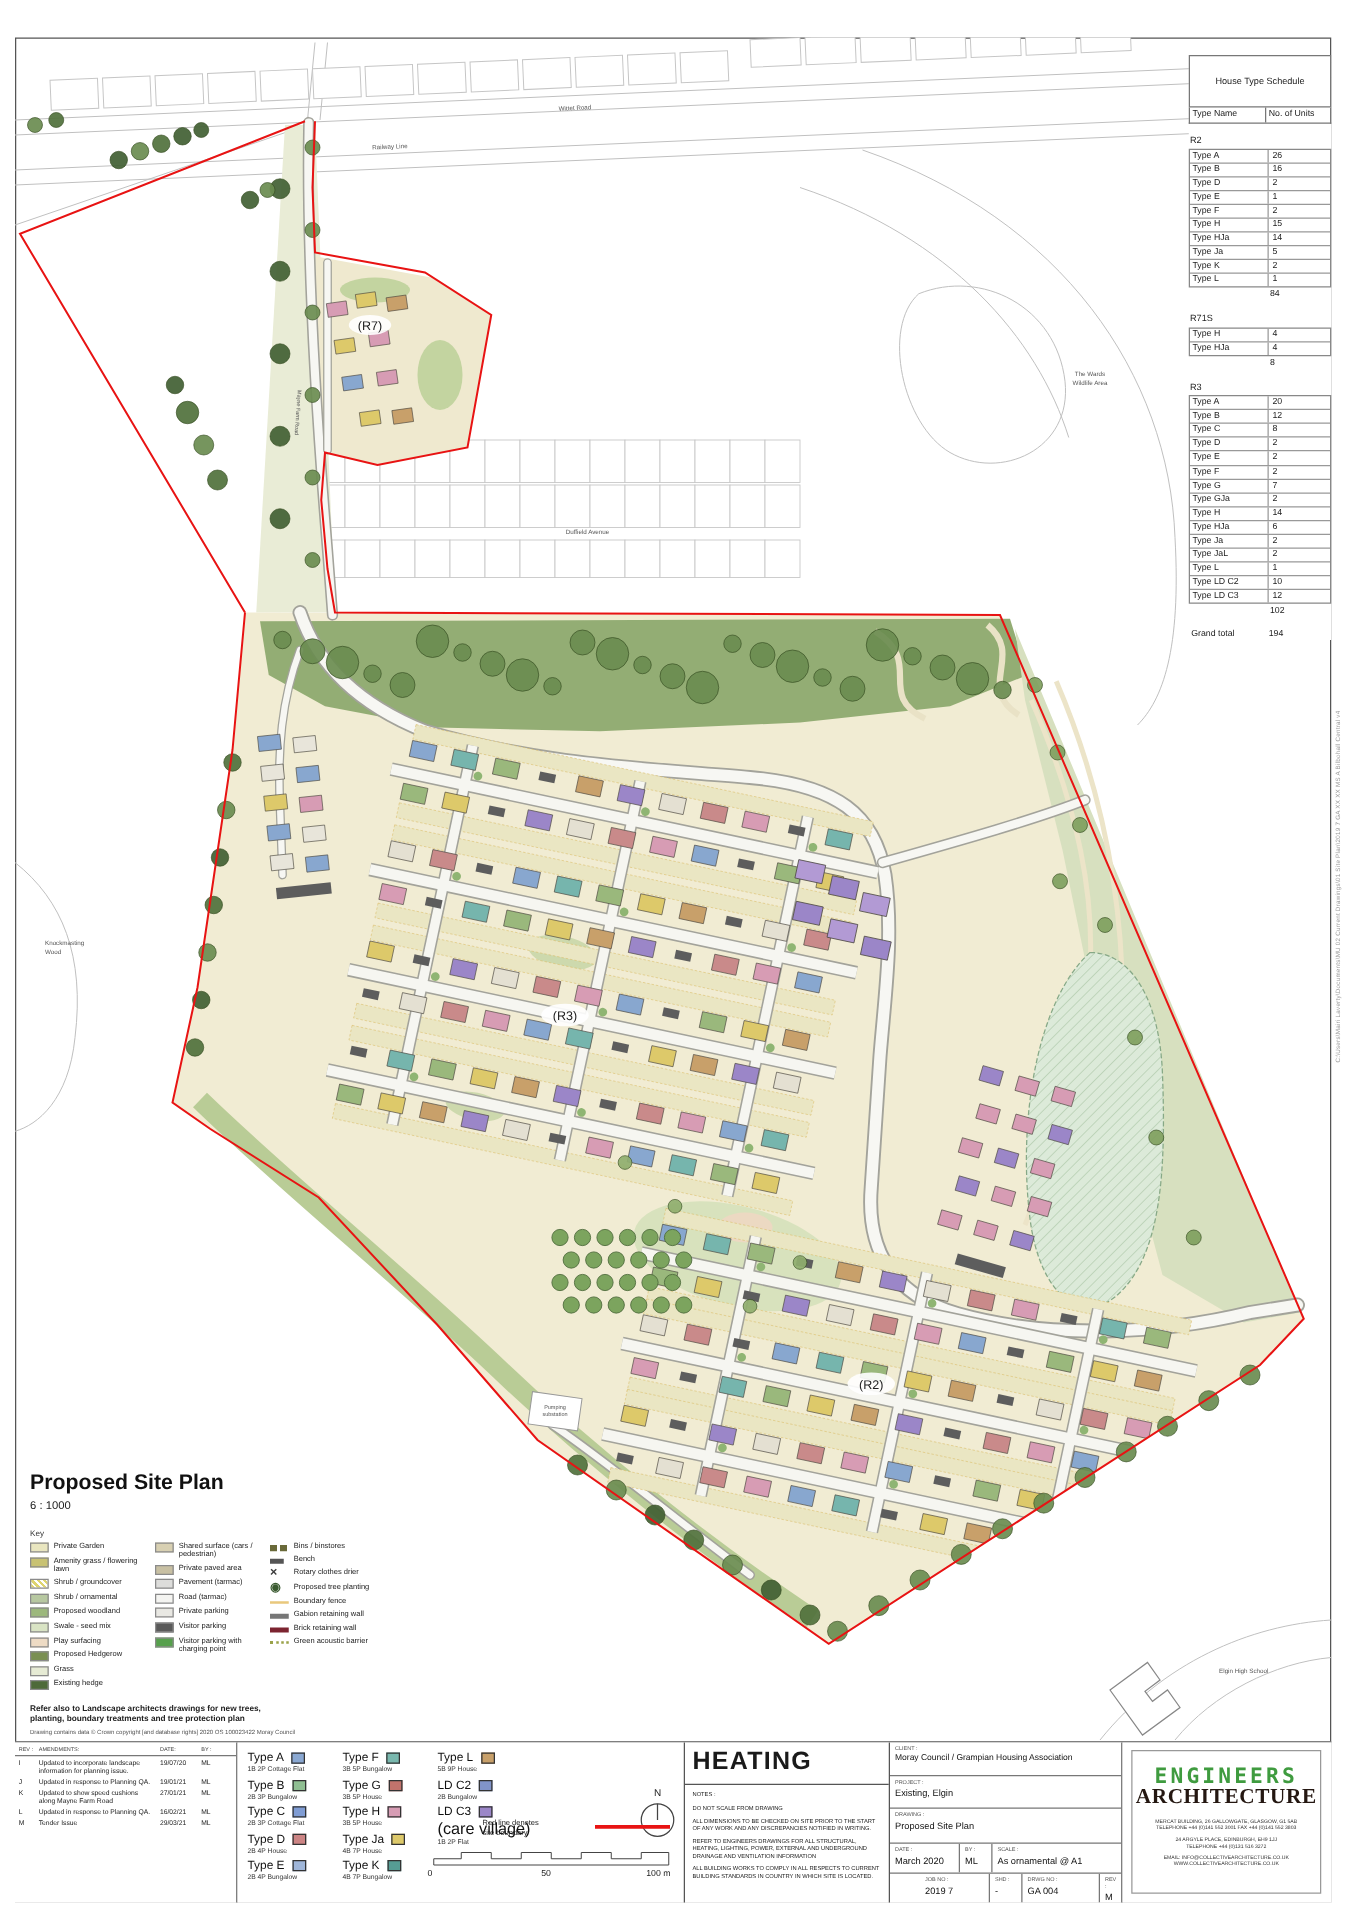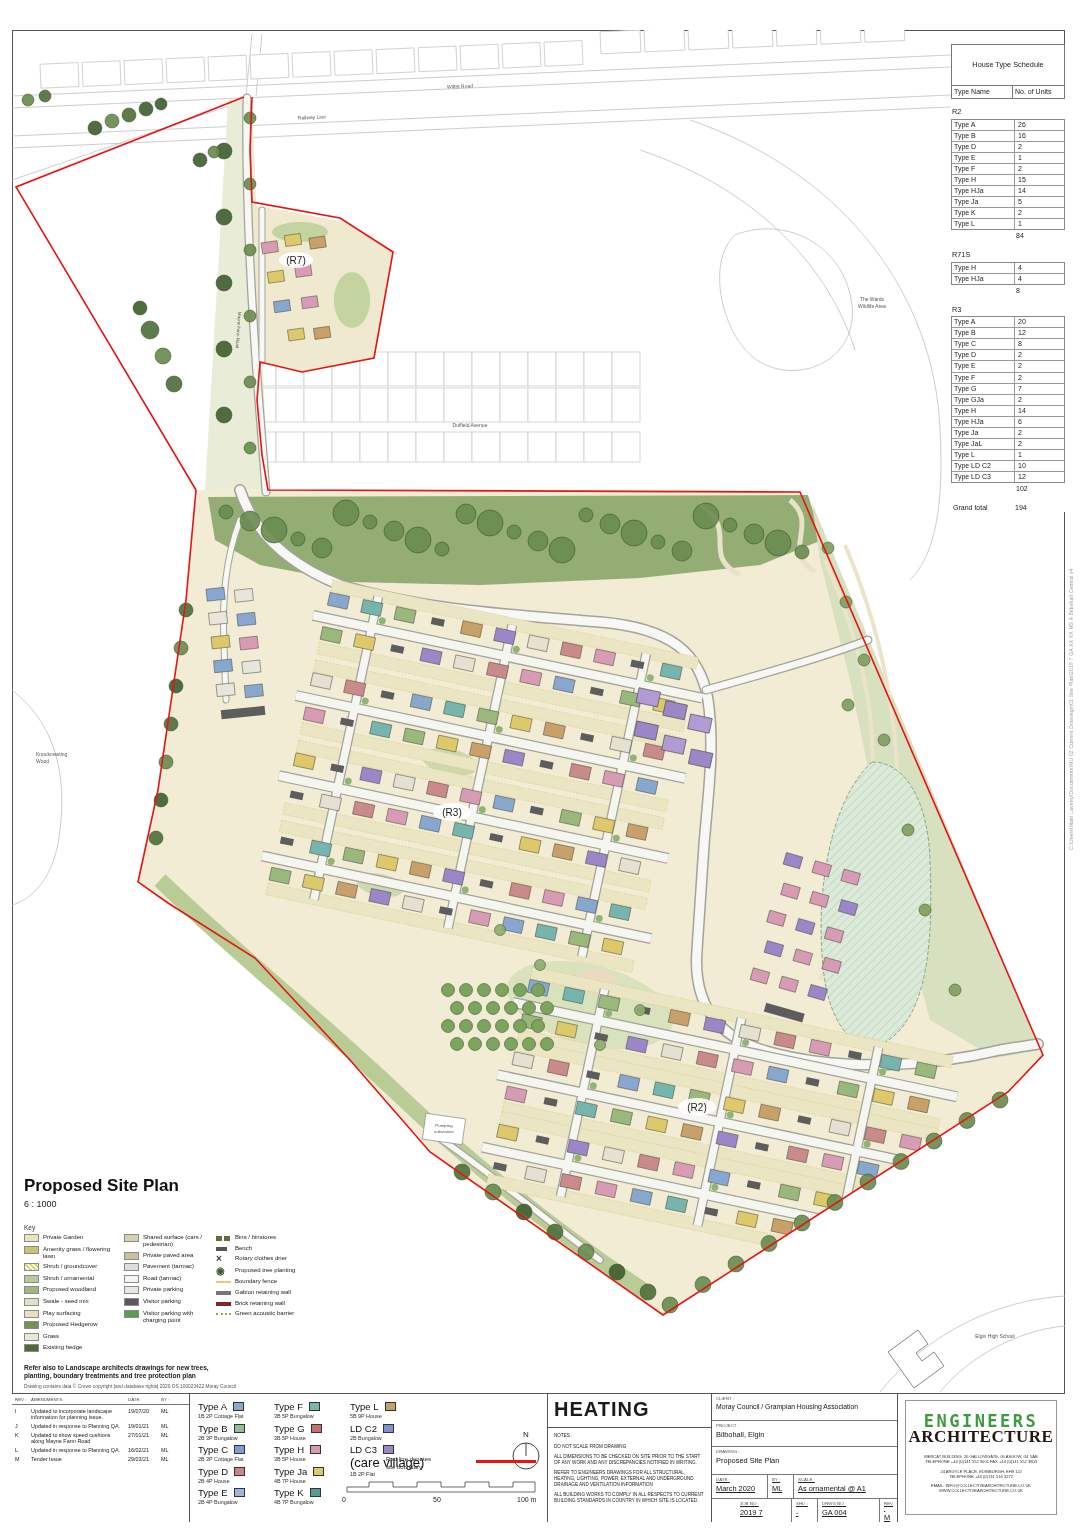--- a/index.html
+++ b/index.html
@@ -76,21 +76,21 @@
   .sb-lab{position:absolute;font-size:7px;color:#222;top:102px;}
   #sb0{left:152px;}#sb50{left:243px;}#sb100{left:327px;}
   
   .tender-title{font-size:20px;font-weight:bold;color:#1a1a1a;padding:4px 6px 6px;border-bottom:1px solid #555;letter-spacing:1px;}
   .tender-notes{padding:5px 6px;font-size:4.6px;line-height:5.6px;color:#222;}
   .tn-label{margin-bottom:5px;}
   .tn-p{margin-bottom:5px;}
   
   .info-row{position:absolute;left:0;width:100%;border-bottom:1px solid #777;box-sizing:border-box;padding:2px 4px;overflow:hidden;}
   .info-flex{display:flex;padding:0;}
-  .info-sub{border-right:1px solid #777;box-sizing:border-box;padding:2px 4px;overflow:hidden;text-decoration:underline;}
+  .info-sub{border-right:1px solid #777;box-sizing:border-box;padding:2px 4px;overflow:hidden;}
   .info-sub:last-child{border-right:none;}
   .info-lab{font-size:4.4px;color:#555;}
   .info-val{font-size:7.4px;color:#111;margin-top:2px;white-space:nowrap;}
   
   .logobox{position:absolute;left:7px;top:6px;width:152px;height:115px;border:1px solid #999;text-align:center;box-sizing:border-box;padding-top:12px;}
   .logo1{font-family:"DejaVu Sans Mono",monospace;font-weight:bold;font-size:17px;letter-spacing:2.5px;color:#3f9b3f;line-height:16px;}
   .logo2{font-family:Liberation Serif, serif;font-weight:bold;font-size:17px;letter-spacing:0.5px;color:#241711;line-height:16px;}
   .logo-addr{margin-top:9px;font-size:4.1px;line-height:5px;color:#333;}
   .logo-addr .grp{margin-bottom:4.5px;}
   .edge-note{position:absolute;left:1068px;top:90px;height:760px;writing-mode:vertical-rl;transform:rotate(180deg);font-size:5px;color:#999;letter-spacing:0.2px;}
@@ -1084,21 +1084,21 @@
     </div>
   </div>
 
   <div class="cell" id="cell-info">
     <div class="info-row" style="top:0;height:27px;">
       <div class="info-lab">CLIENT :</div>
       <div class="info-val" style="font-size:6.8px;">Moray Council / Grampian Housing Association</div>
     </div>
     <div class="info-row" style="top:27px;height:26px;">
       <div class="info-lab">PROJECT :</div>
-      <div class="info-val">Bilbohall, Elgin</div>
+      <div class="info-val">Existing, Elgin</div>
     </div>
     <div class="info-row" style="top:53px;height:28px;">
       <div class="info-lab">DRAWING :</div>
       <div class="info-val">Proposed Site Plan</div>
     </div>
     <div class="info-row info-flex" style="top:81px;height:24px;">
       <div class="info-sub" style="width:56px;">
         <div class="info-lab">DATE :</div>
         <div class="info-val">March 2020</div>
       </div>

